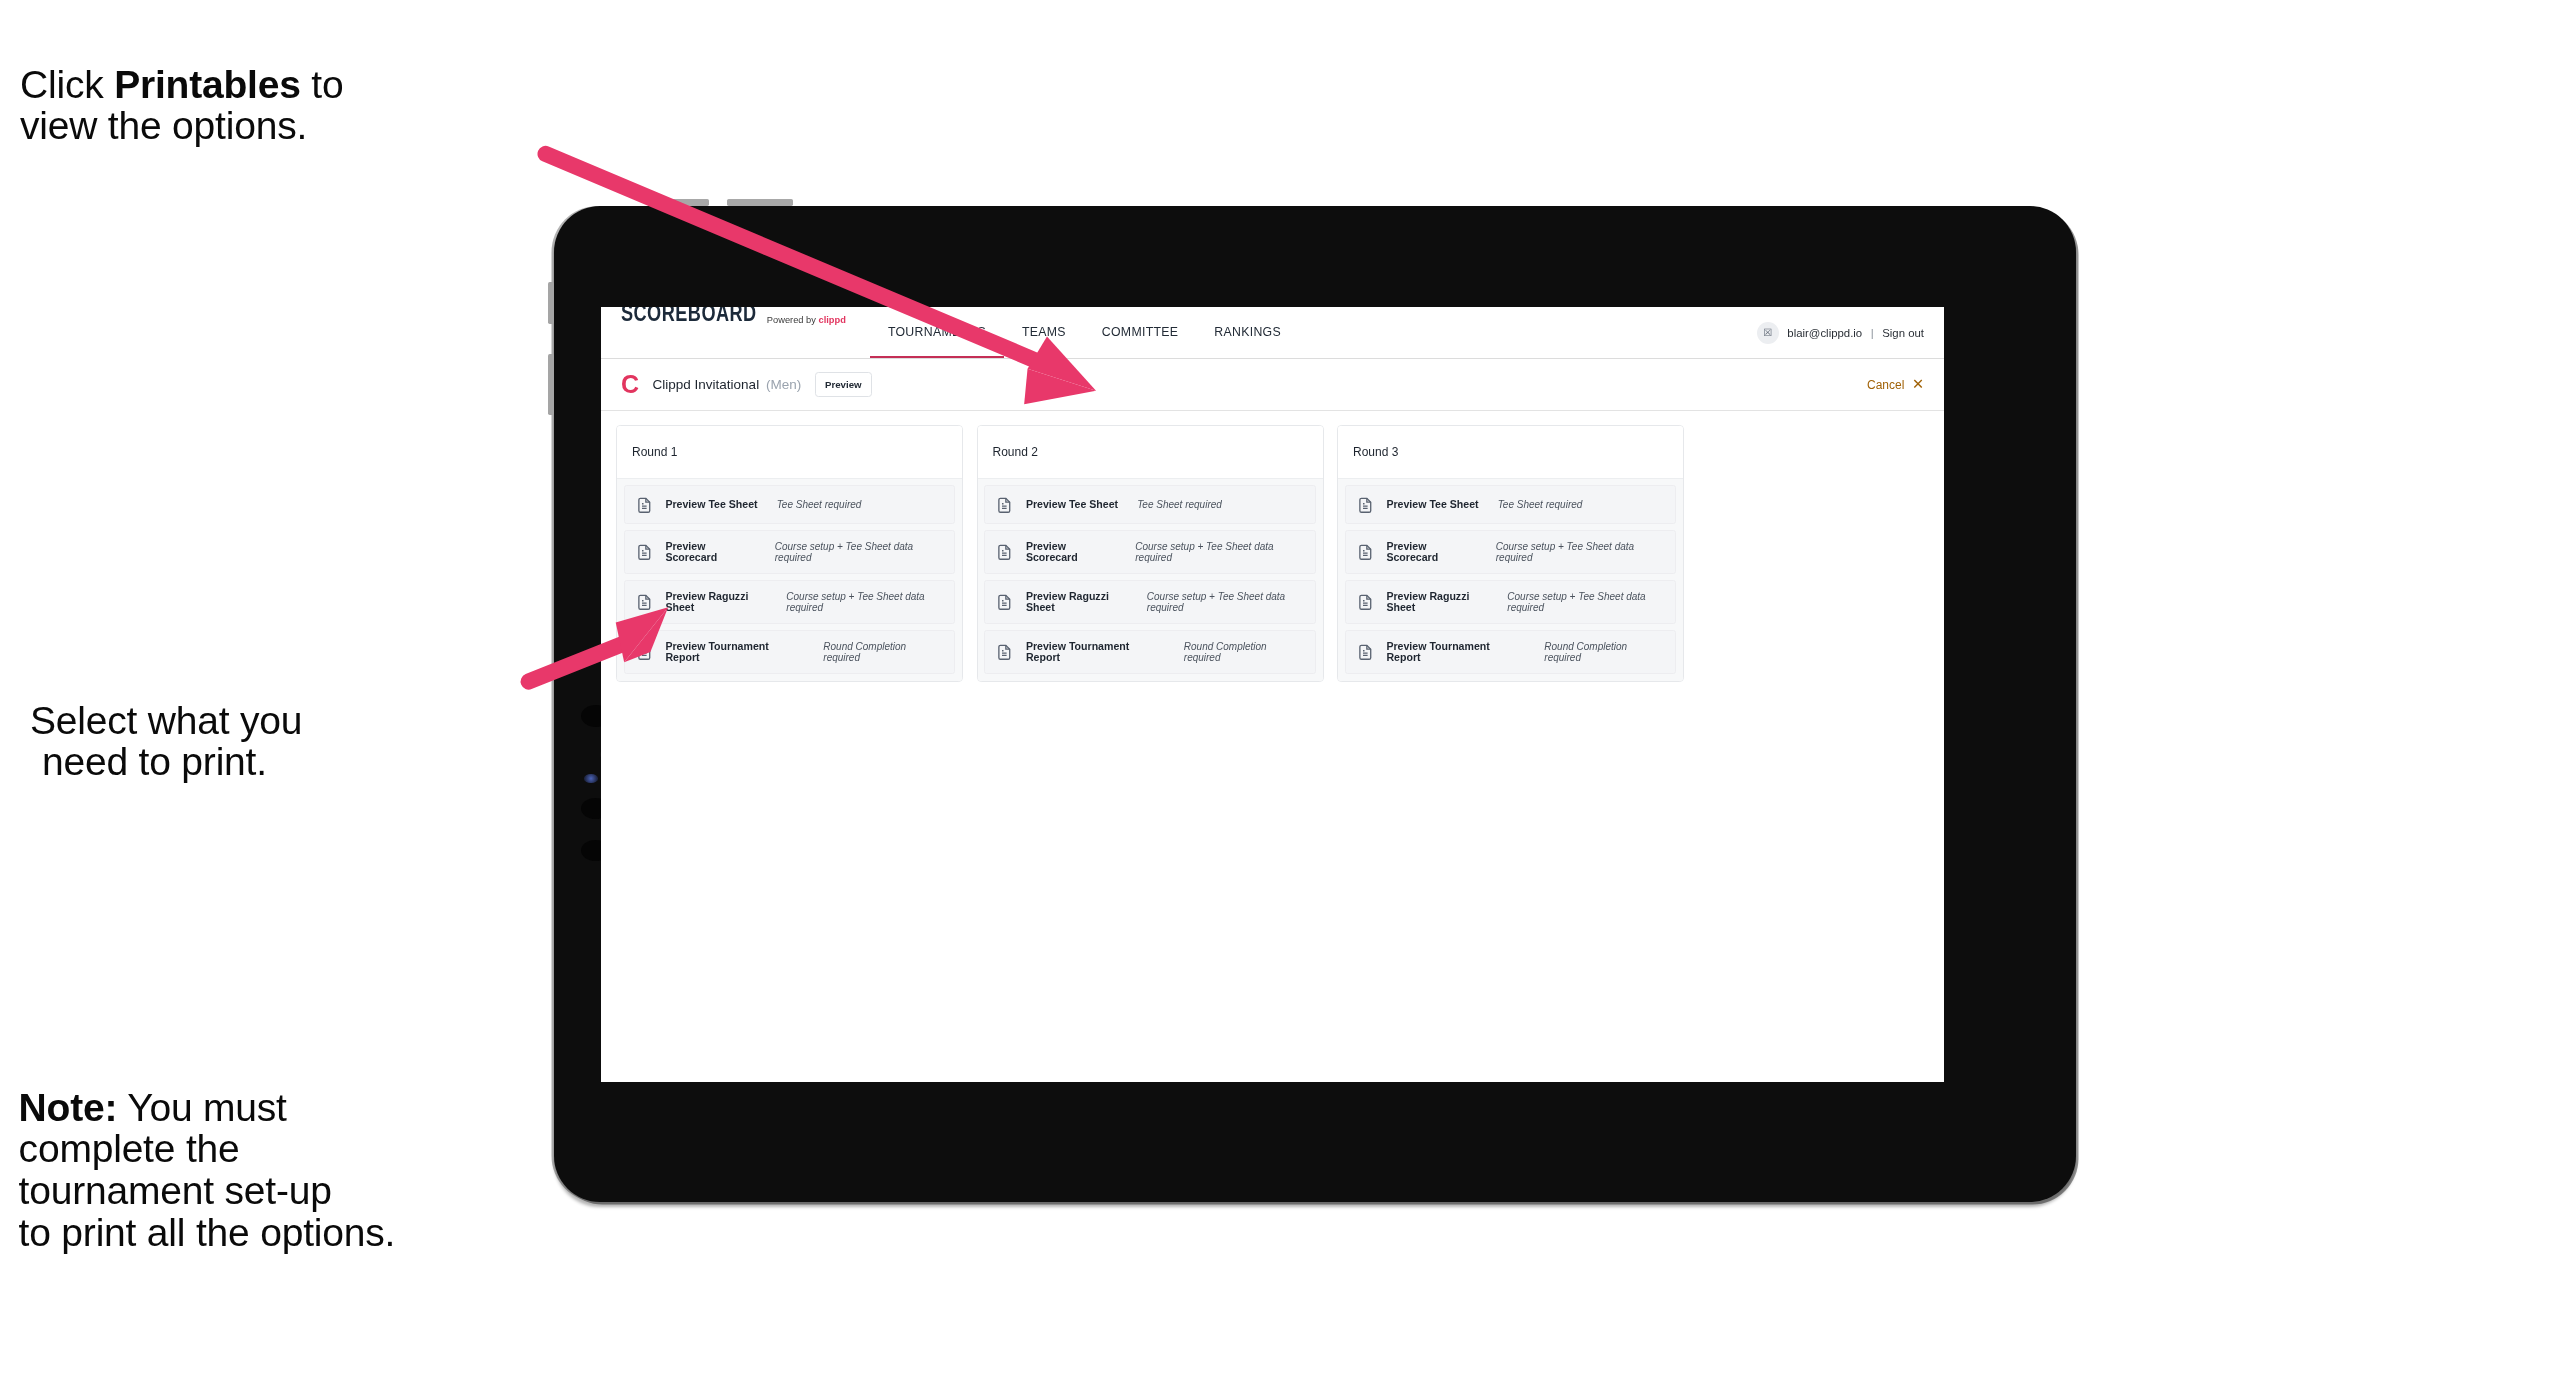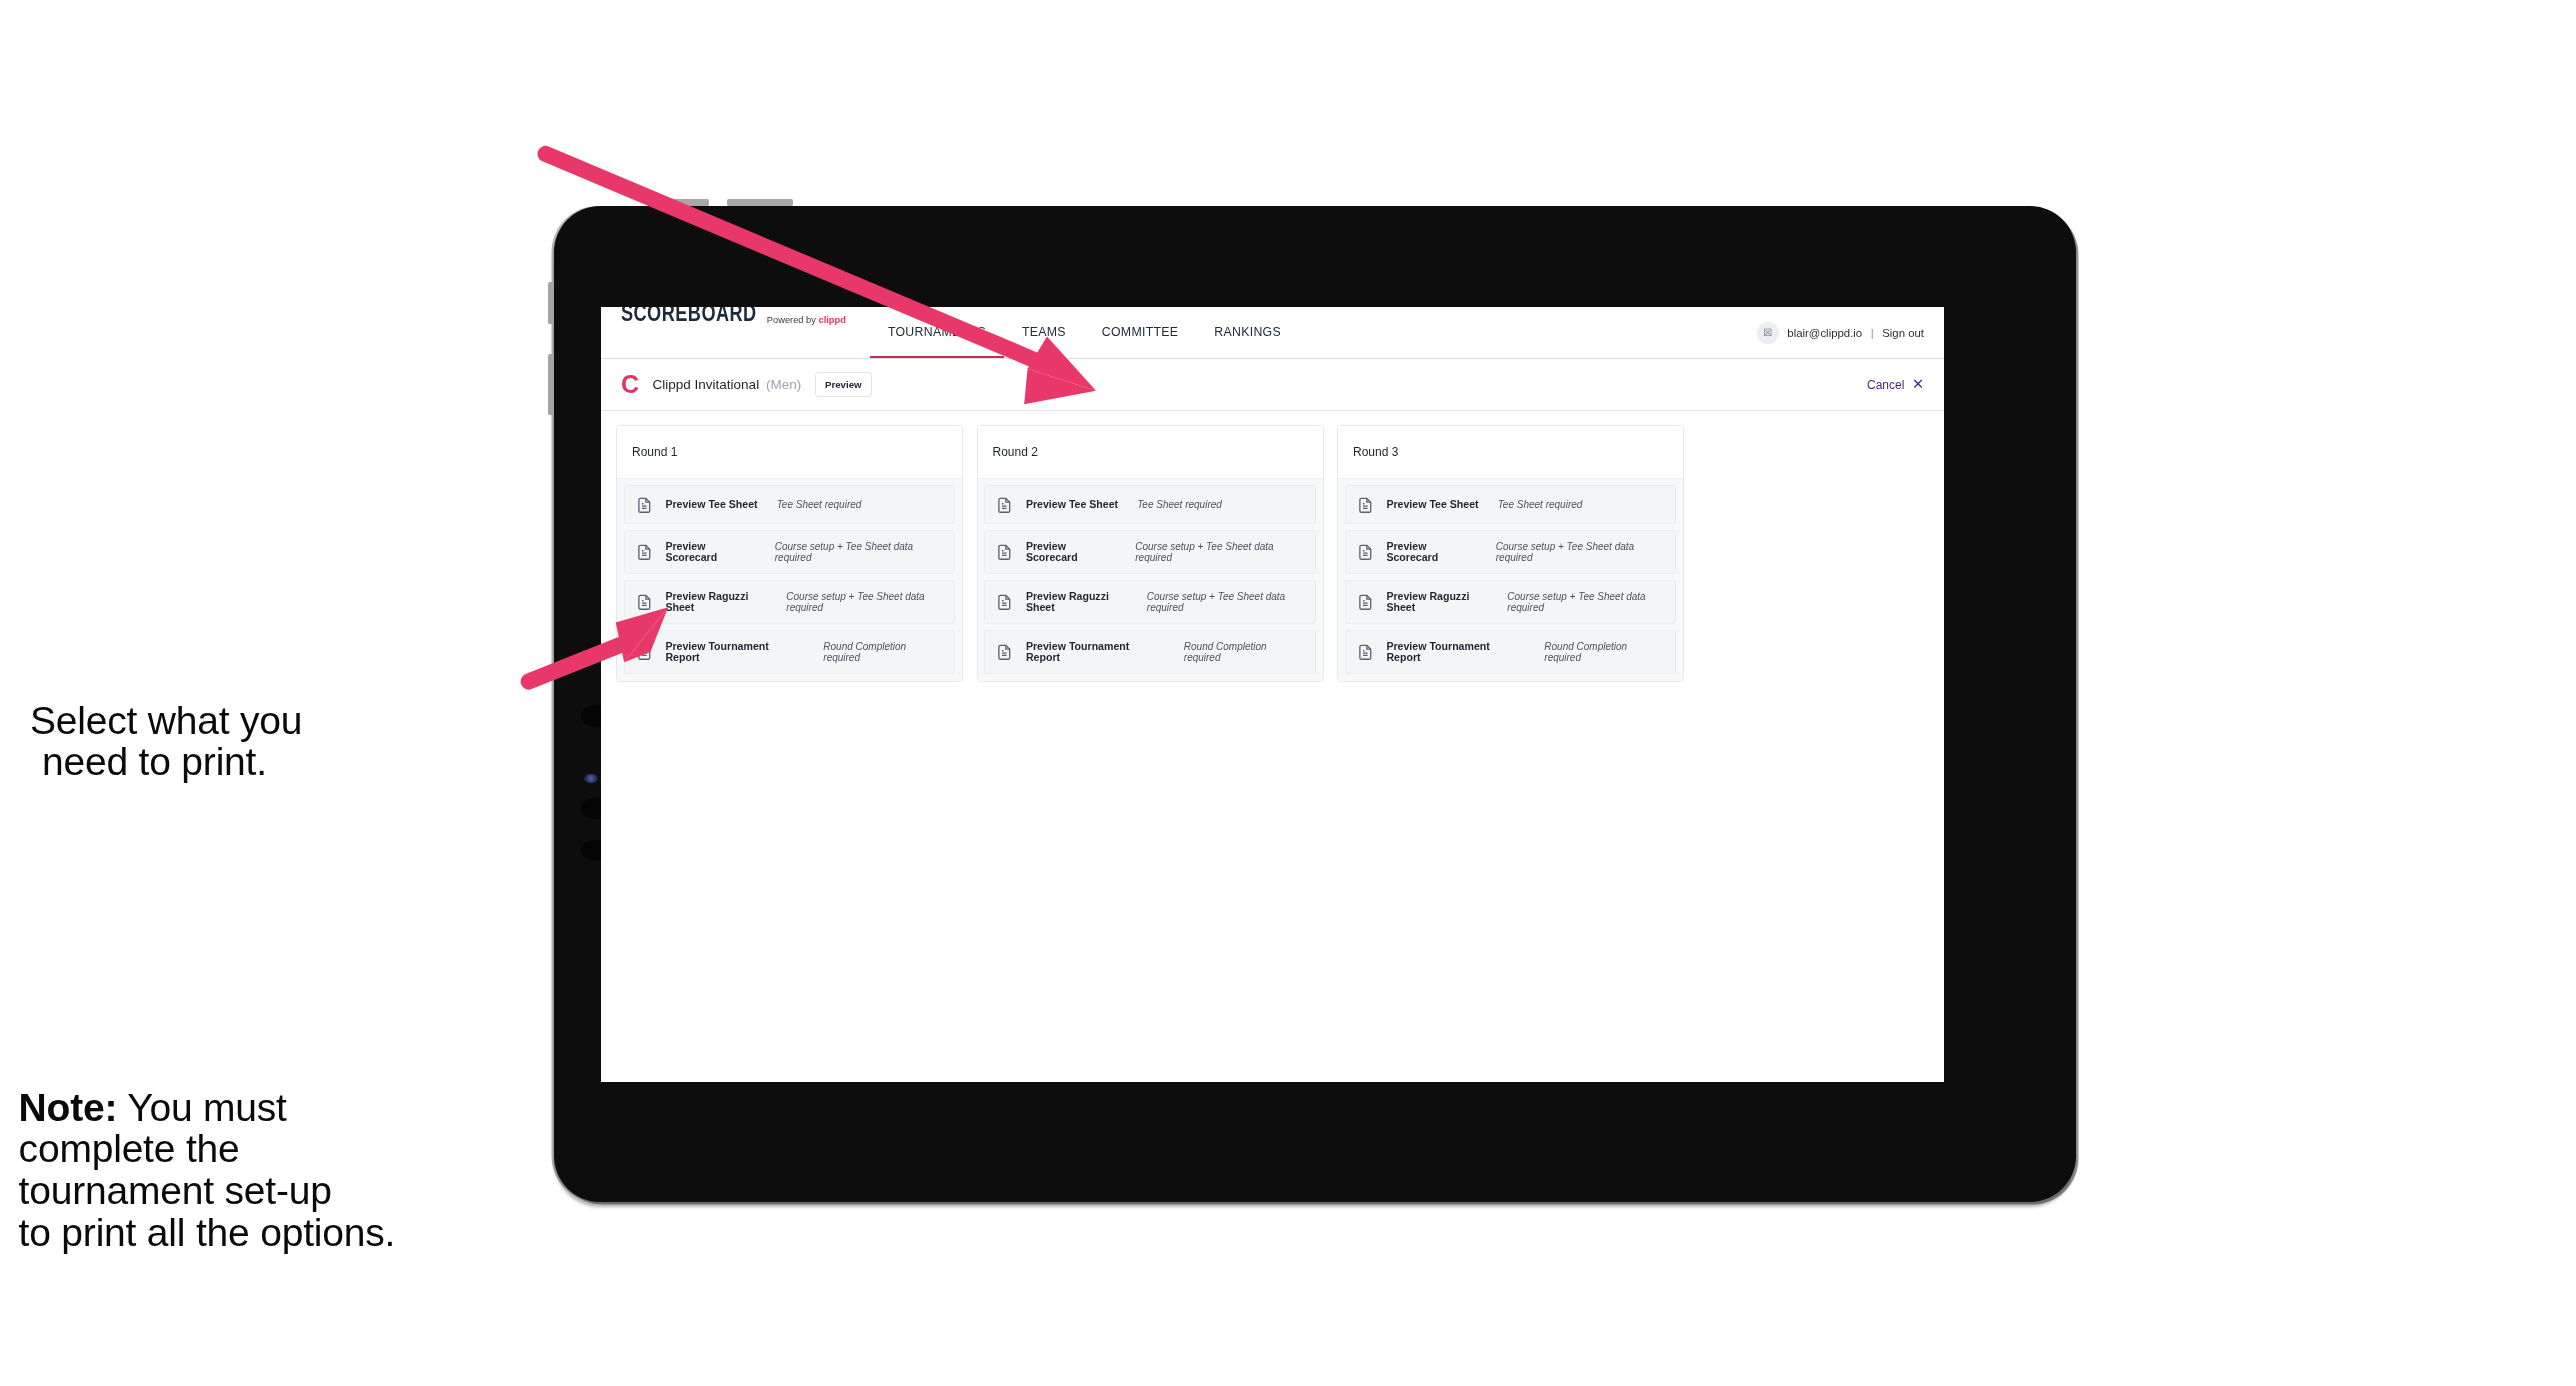--- a/index.html
+++ b/index.html
@@ -125,21 +125,21 @@
     margin-right: 13.5px; font-family:"Liberation Sans", sans-serif;
   }
   .tourn-name { font-size: 13.5px; color:#1d242e; }
   .tourn-gender { font-size: 13.5px; color:#9aa3ae; margin-left: 6.8px; }
   .hosting-chip {
     margin-left: 13.5px; padding: 6px 9.3px; border:0.8px solid #dfe2e6; border-radius:3.4px;
     font-size: 9.7px; font-weight:700; color:#222a35; background:#fff;
   }
   .cancel-area {
     margin-left:auto; display:flex; align-items:center; gap:7.6px;
-    font-size: 12px; color:#4c1d95; cursor:pointer;
+    font-size: 12px; color:#a16207; cursor:pointer;
   }
   .x-glyph { font-size: 14.4px; line-height:1; }
 
   
   .tabstrip {
     height: 39px; background:#2e3c52; display:flex; align-items:flex-end;
     padding: 0 15px;
   }
   .tab {
     font-size: 11.4px; color:#c9d1dc; padding: 0 12px 11px 12px; cursor:pointer;
@@ -173,20 +173,24 @@
   .doc-icon { flex: 0 0 auto; width: 18.6px; height: 18.6px; color:#596270; }
   .print-txt { display:flex; flex-direction:row; gap:19px; }
   .print-title { font-size: 10.6px; font-weight:700; color:#1f2630; line-height:1.1; }
   .print-sub { font-size: 10px; font-style: italic; color:#4a525d; line-height:1.1; }
 </style>
 </head>
 <body>
 
 <div id="stage">
 
+  <div class="ann" id="ann-1">
+    <span>Click </span><b>Printables</b><span> to
+view the options.</span>
+  </div>
 
   <div class="ann" id="ann-3">
     <b>Note:</b><span> You must
 complete the
 tournament set-up
 to print all the options.</span>
   </div>
 
   <div class="ann" id="ann-2">
     <span>Select what you</span>

